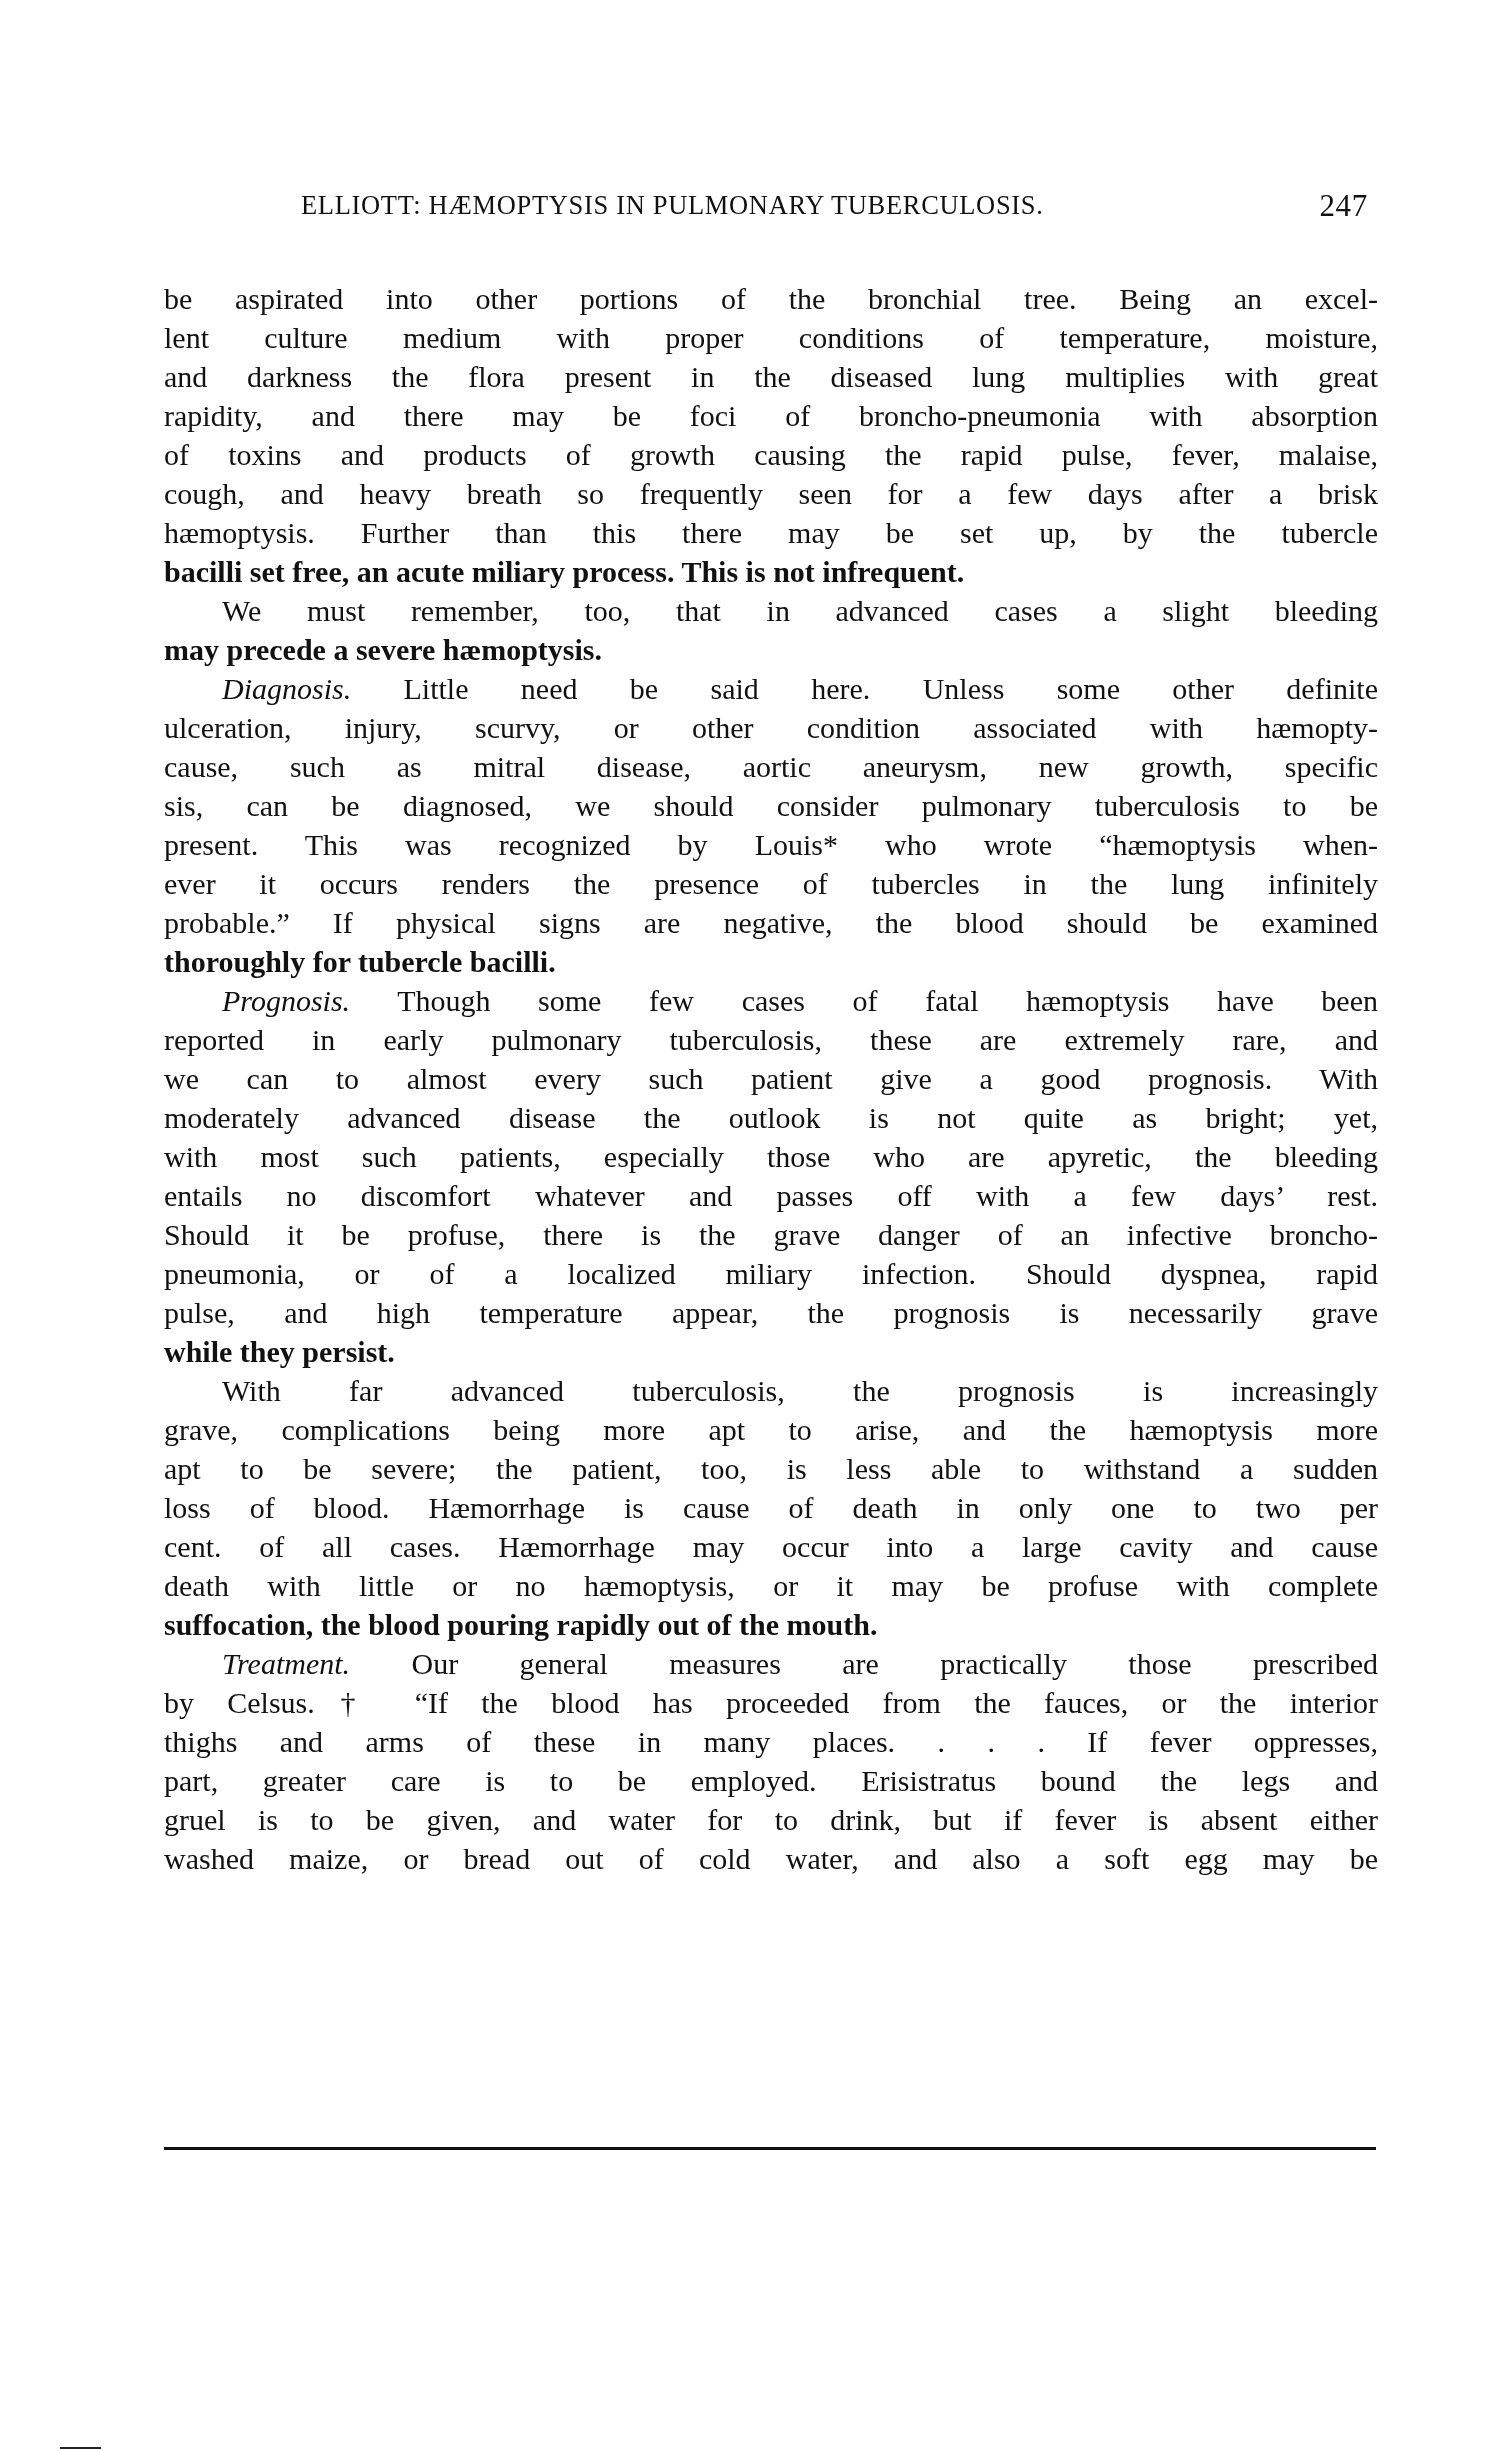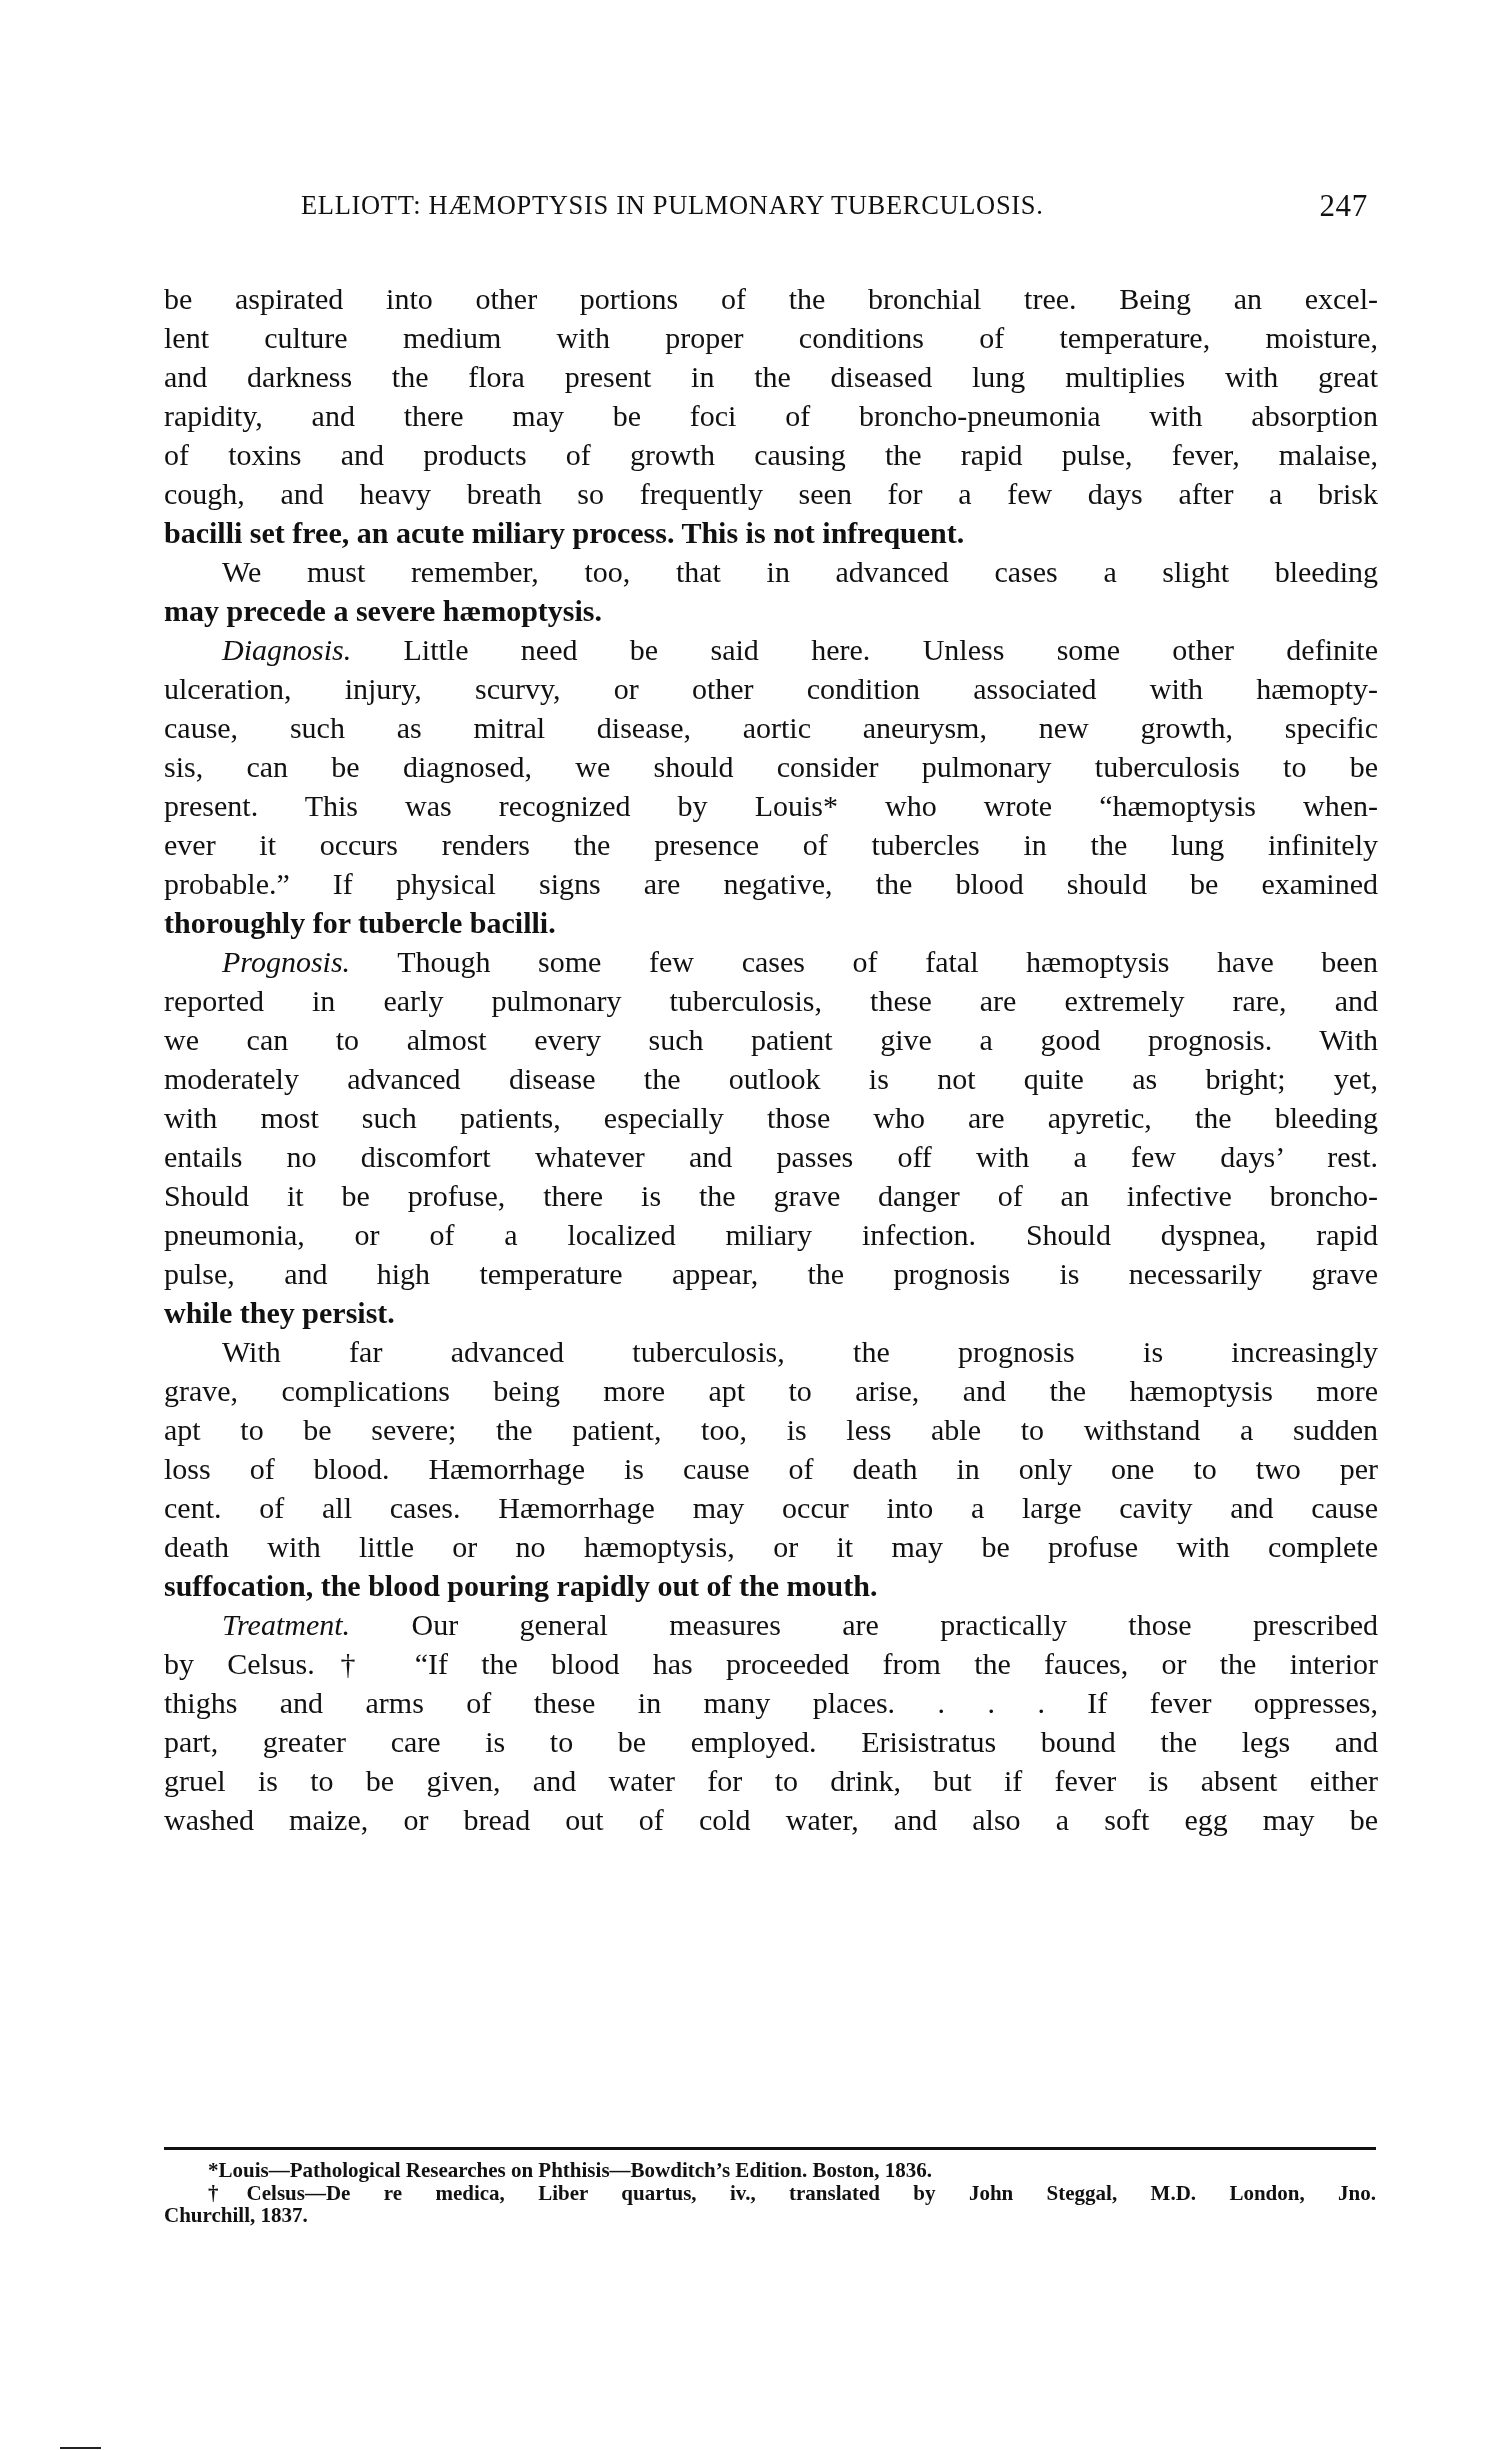--- a/index.html
+++ b/index.html
@@ -42,20 +42,21 @@
   </div>
 
   <div class="body-text" id="body-text">
       <div>
         <span class="line">be aspirated into other portions of the bronchial tree.   Being an excel-</span>
         <span class="line">lent culture medium with proper conditions of temperature, moisture,</span>
         <span class="line">and darkness the flora present in the diseased lung multiplies with great</span>
         <span class="line">rapidity, and there may be foci of broncho-pneumonia with absorption</span>
         <span class="line">of toxins and products of growth causing the rapid pulse, fever, malaise,</span>
         <span class="line">cough, and heavy breath so frequently seen for a few days after a brisk</span>
+        <span class="line">hæmoptysis.  Further than this there may be set up, by the tubercle</span>
         <span class="line last">bacilli set free, an acute miliary process.  This is not infrequent.</span>
       </div>
       <div>
         <span class="line indent">We must remember, too, that in advanced cases a slight bleeding</span>
         <span class="line last">may precede a severe hæmoptysis.</span>
       </div>
       <div>
         <span class="line indent"><em>Diagnosis.</em><span> Little need be said here.  Unless some other definite</span></span>
         <span class="line">ulceration, injury, scurvy, or other condition associated with hæmopty-</span>
         <span class="line">cause, such as mitral disease, aortic aneurysm, new growth, specific</span>
@@ -91,25 +92,16 @@
         <span class="line">by Celsus.† “If the blood has proceeded from the fauces, or the interior</span>
         <span class="line">thighs and arms of these in many places.   .   .   .   If fever oppresses,</span>
         <span class="line">part, greater care is to be employed.  Erisistratus bound the legs and</span>
         <span class="line">gruel is to be given, and water for to drink, but if fever is absent either</span>
         <span class="line">washed maize, or bread out of cold water, and also a soft egg may be</span>
       </div>
     </div>
 
   <div class="rule"></div>
 
-  <div class="footnotes" id="footnotes">
-      <div>
-        <span class="line indent last">*Louis—Pathological Researches on Phthisis—Bowditch’s Edition.  Boston, 1836.</span>
-      </div>
-      <div>
-        <span class="line indent">†Celsus—De re medica, Liber quartus, iv., translated by John Steggal, M.D.   London, Jno.</span>
-        <span class="line last">Churchill, 1837.</span>
-      </div>
-    </div>
 
   <div class="scan-mark"></div>
 </div>
 
 
 </body></html>

